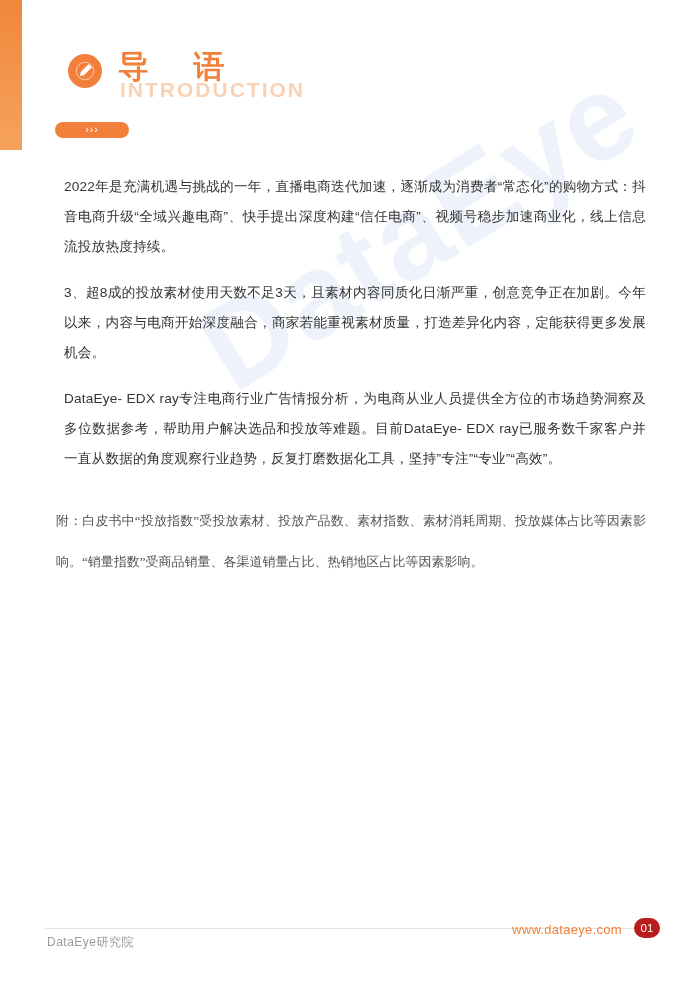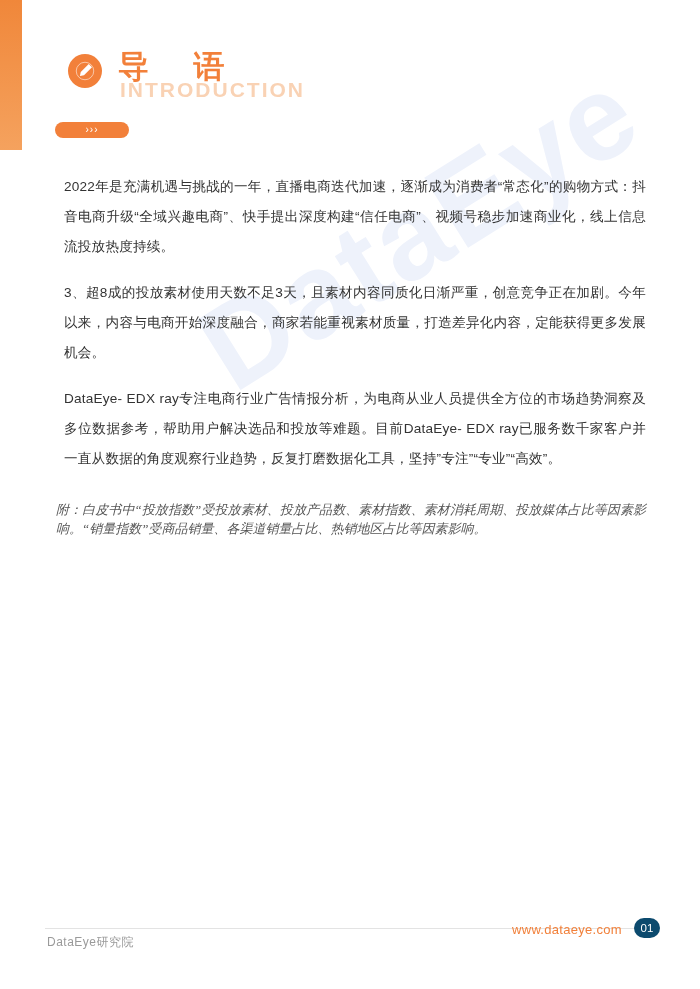--- a/index.html
+++ b/index.html
@@ -130,23 +130,22 @@
   .para {
     font-size: 13.6px;
     line-height: 30px;
     color: #333333;
     margin: 0 0 16px 8px;
     text-align: justify;
     letter-spacing: 0.2px;
   }
   .note {
     font-size: 13px;
-    line-height: 19px;
+    line-height: 41px;
     color: #555555;
-    font-style: italic;
     margin: 26px 0 0 0;
     text-align: justify;
     font-family: "Liberation Serif", serif;
   }
 
   
   .footer-rule {
     position: absolute;
     left: 45px;
     top: 928px;
@@ -170,21 +169,21 @@
     color: #f2803a;
     letter-spacing: 0.3px;
   }
   .page-num {
     position: absolute;
     right: 40px;
     top: 918px;
     width: 26px;
     height: 20px;
     border-radius: 10px;
-    background: #0c4a6e;
+    background: #b91c1c;
     color: #ffffff;
     font-size: 11.5px;
     display: flex;
     align-items: center;
     justify-content: center;
   }
 </style>
 </head>
 <body>
 

